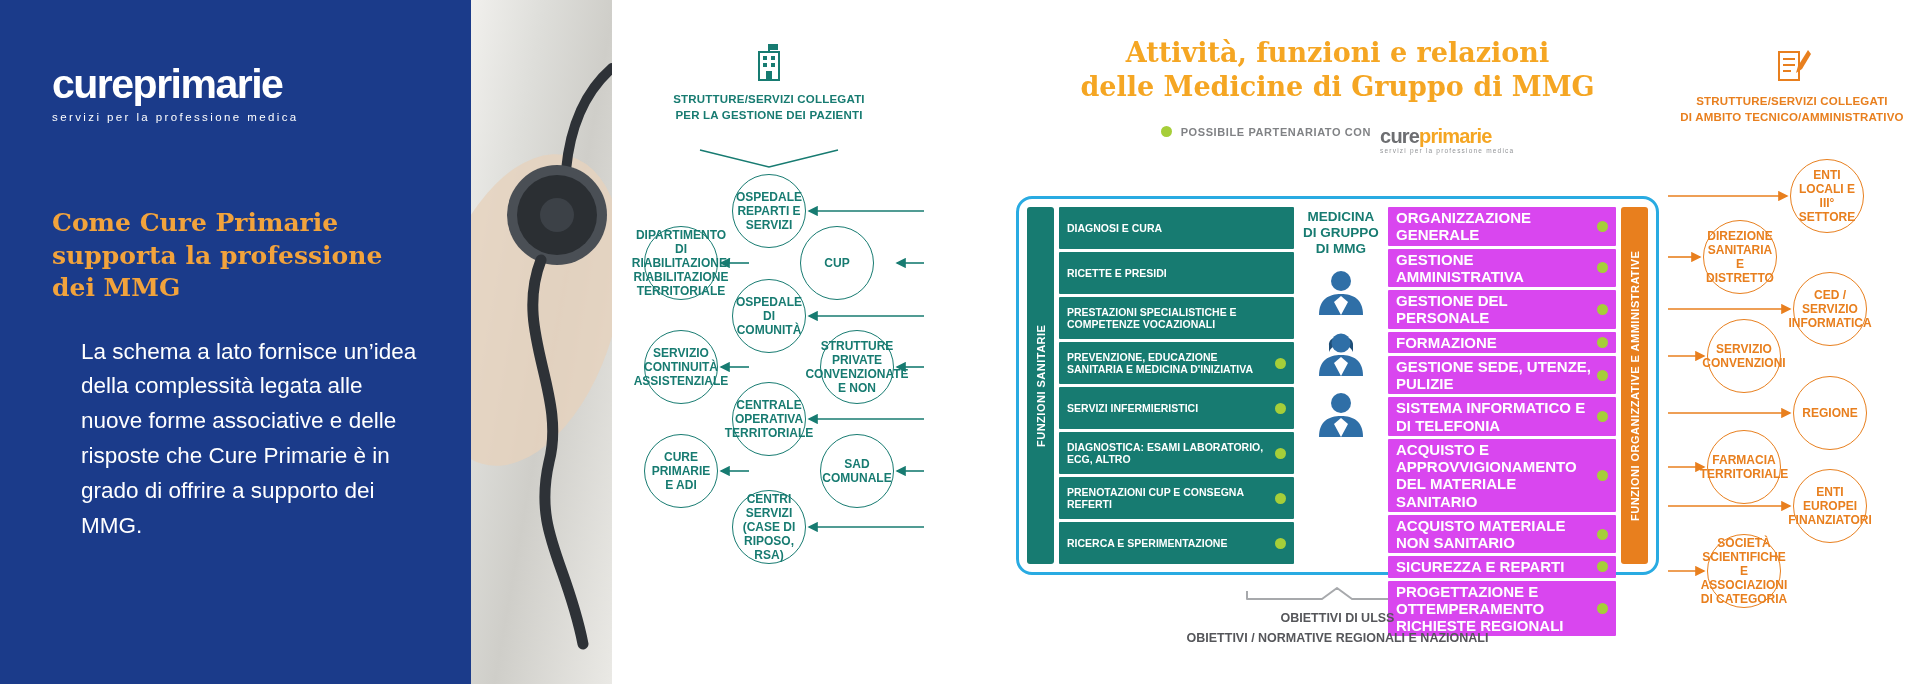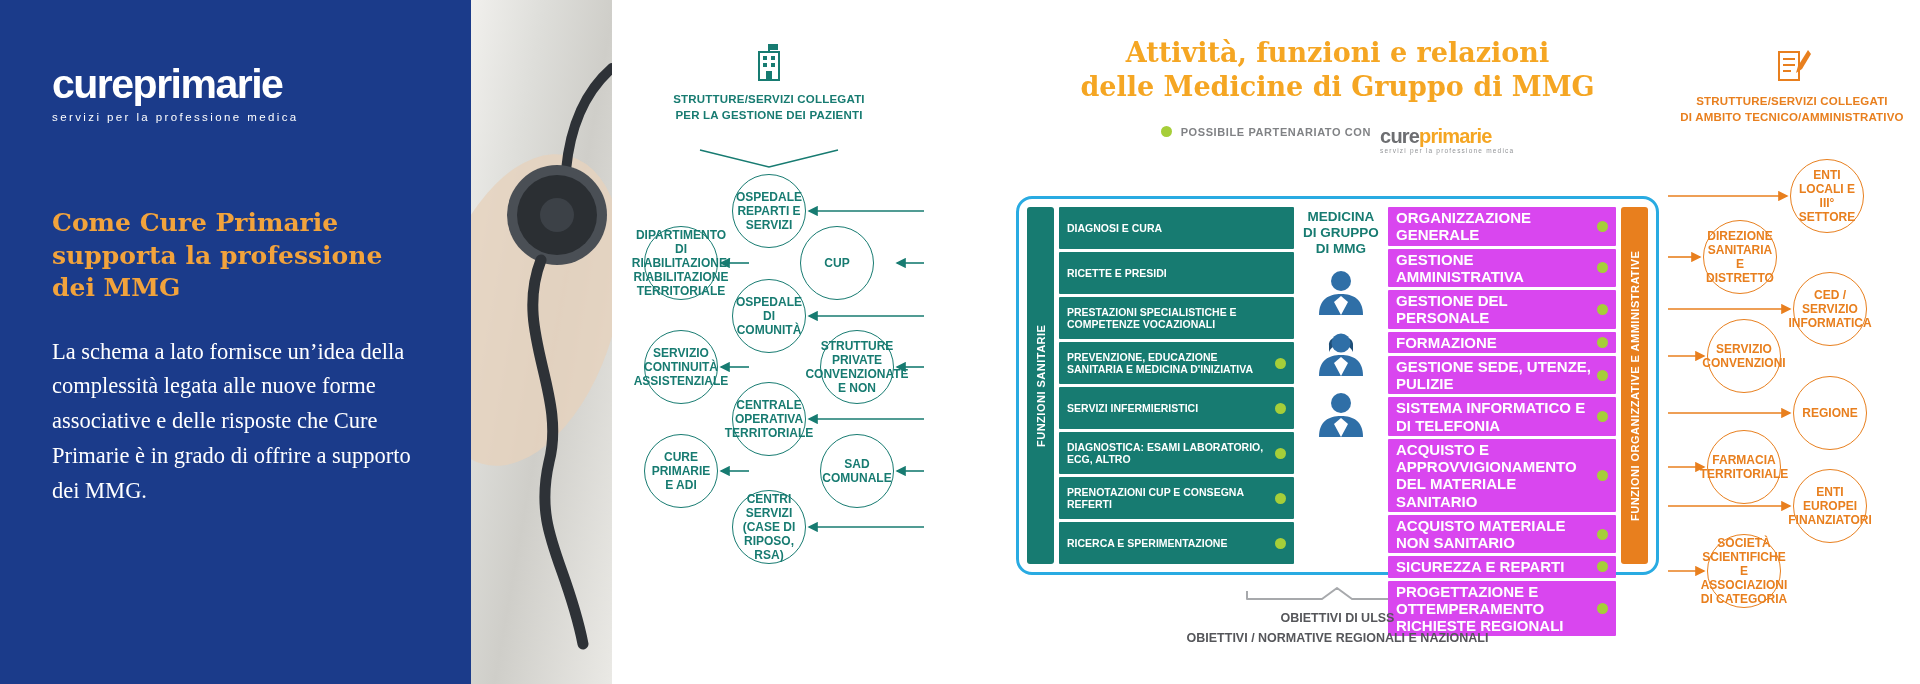--- a/index.html
+++ b/index.html
@@ -6,21 +6,21 @@
   html,body { width:1920px; height:684px; }
   body { font-family:"Liberation Sans", sans-serif; background:#ffffff; overflow:hidden; }
   .canvas { position:relative; width:1920px; height:517px; background:#ffffff; }
   .abs { position:absolute; }
 
   
   .sidebar { left:0; top:0; width:471px; height:684px; background:#1b3b8a; color:#fff; padding:64px 46px 0 52px; }
   .logo-text { font-size:41px; font-weight:bold; letter-spacing:-1.5px; line-height:1; }
   .logo-tagline { font-size:11.5px; letter-spacing:2.4px; margin-top:6px; white-space:nowrap; }
   .sidebar-heading { font-family:"DejaVu Serif", serif; color:#f2a33c; font-size:25px; line-height:1.3; margin-top:84px; font-weight:bold; }
-  .sidebar-body { font-family:Liberation Serif, serif; font-size:22.5px; line-height:1.55; margin-top:30px; }
+  .sidebar-body { font-family:Liberation Sans, sans-serif; font-size:22.5px; line-height:1.55; margin-top:30px;margin-left:29px; }
 
   
   .photo { left:471px; top:0; width:141px; height:684px; background:linear-gradient(100deg,#f1f0ed 0%,#dededa 28%,#cfcec9 55%,#eae9e5 100%); overflow:hidden; }
 
   
   .diag-header { text-align:center; }
   .diag-header .t { font-weight:bold; font-size:11.5px; line-height:1.35; letter-spacing:.2px; }
   .left-header { left:654px; top:42px; width:230px; color:#177b71; }
   .right-header { left:1652px; top:46px; width:280px; color:#e87f1e; }
   .diag-icon { display:inline-block; margin-bottom:6px; }

